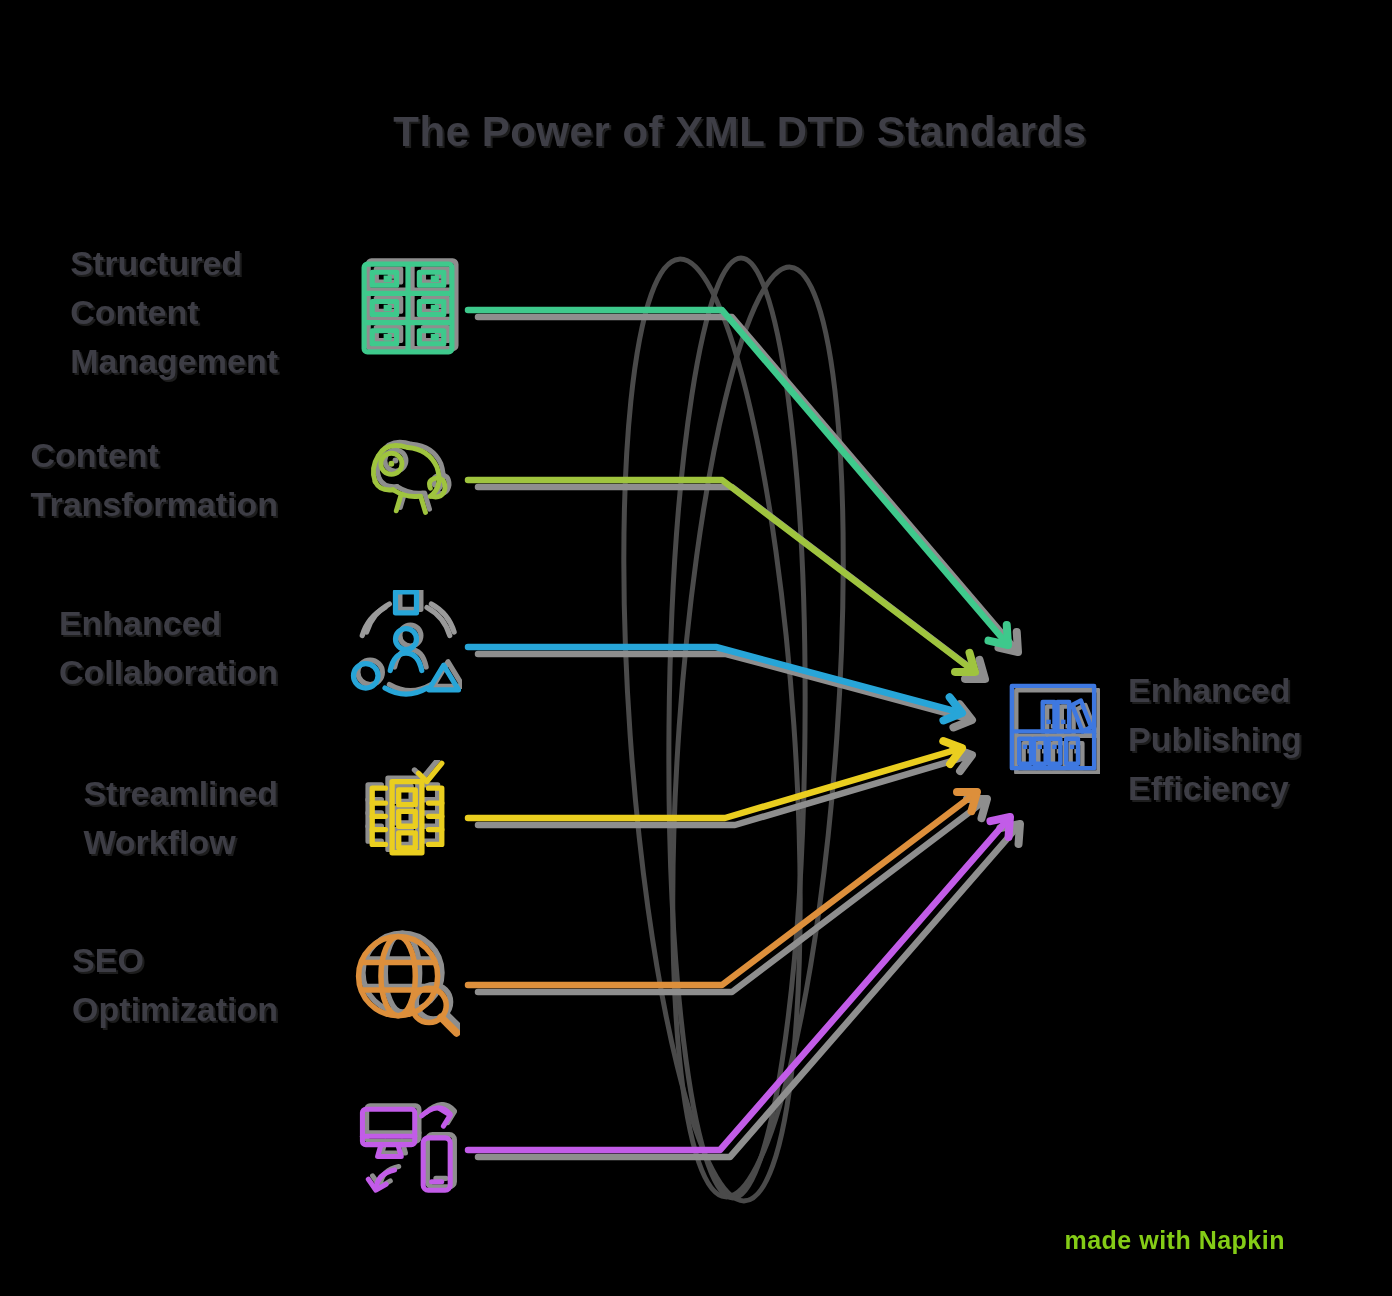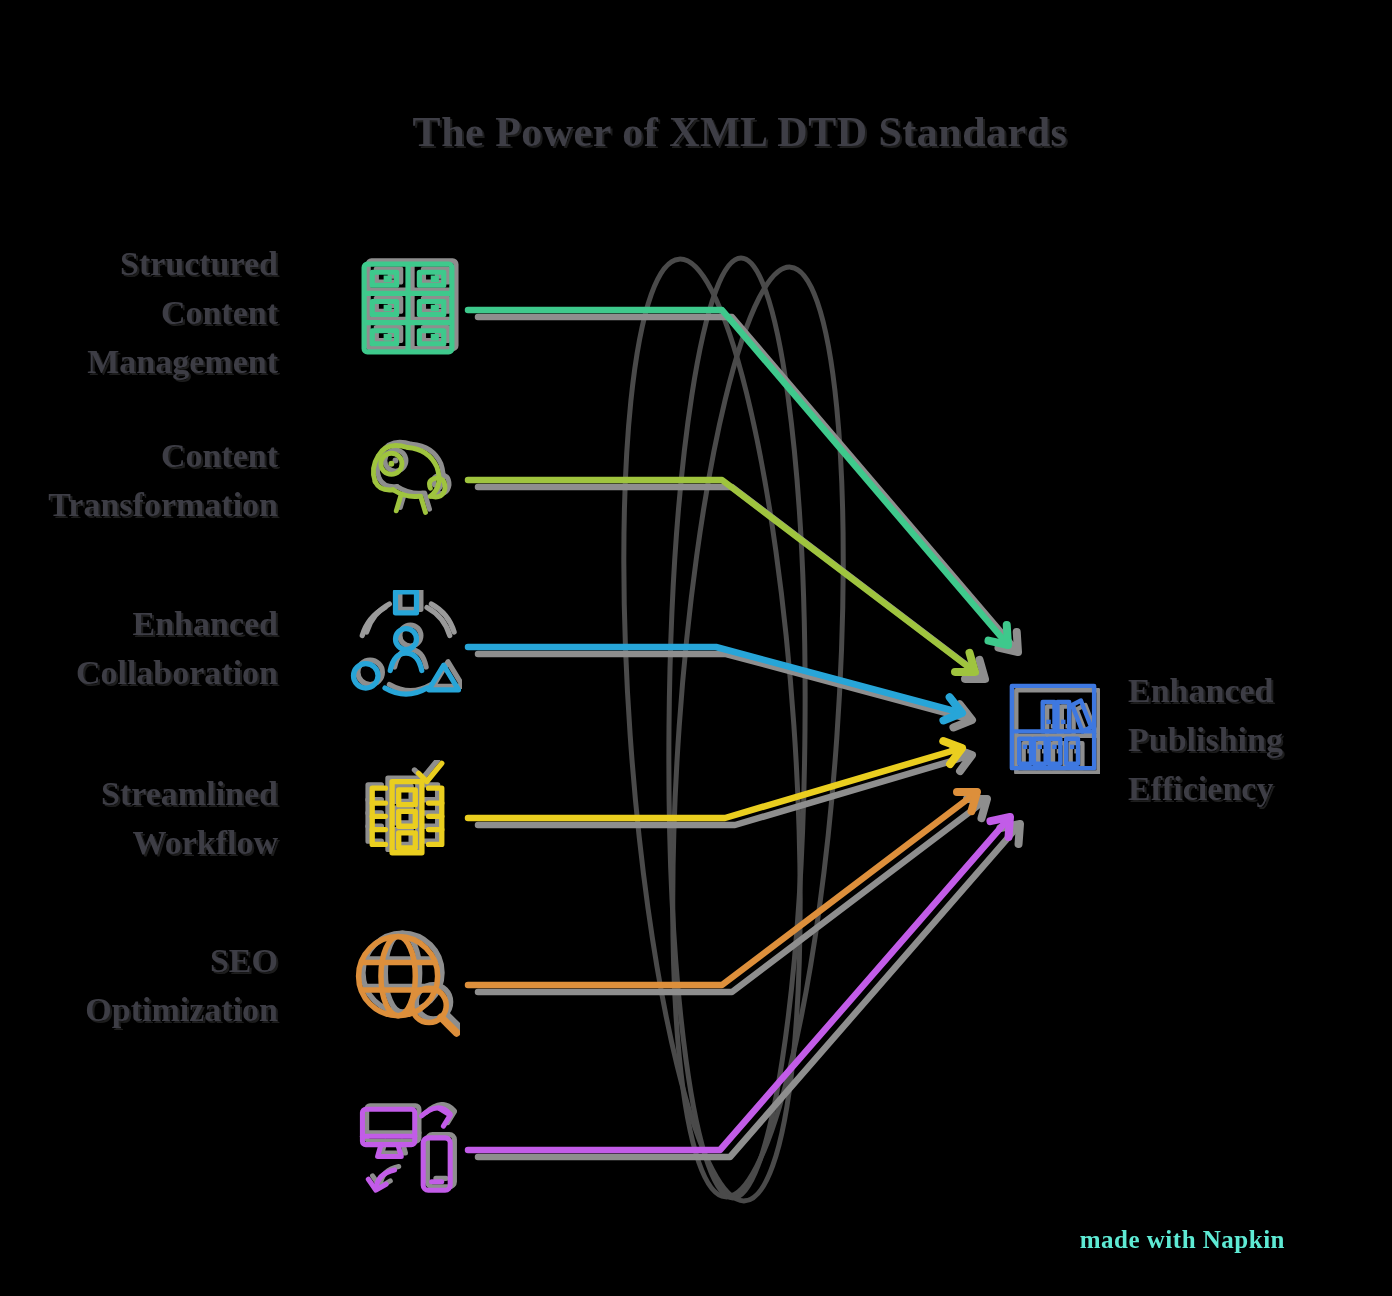--- a/index.html
+++ b/index.html
@@ -1,35 +1,35 @@
 <!DOCTYPE html>
 <html><head>
 <meta charset="utf-8">
 <style>
   html,body{margin:0;padding:0;background:#000;}
   .stage{
     position:relative;width:1332px;height:1296px;background:#000;
-    font-family:Liberation Serif, serif;overflow:hidden;
+    font-family:Liberation Sans, sans-serif;overflow:hidden;
   }
   .diagram-title{
     position:absolute;left:740px;top:108px;transform:translateX(-50%);
     font-size:42px;font-weight:bold;color:#3e3e46;white-space:nowrap;
     letter-spacing:.5px;text-shadow:2px 2px 0 rgba(130,130,130,.22);
   }
   .label{
     position:absolute;font-weight:bold;font-size:34px;line-height:49px;
     color:#3d3d45;white-space:pre-line;
     text-shadow:2px 2px 0 rgba(130,130,130,.22);
   }
-  .label.ra{text-align:right;}
+  .label.ra{}
   .icon{position:absolute;}
   .overlay{position:absolute;left:0;top:0;}
   .watermark{
     position:absolute;right:47px;top:1226px;font-size:25px;font-weight:bold;
-    color:#5eead4;letter-spacing:.5px;
+    color:#84cc16;letter-spacing:.5px;
   }
 </style>
 </head>
 <body>
 
 <div class="stage">
 
   <svg class="overlay" width="1392" height="1296" viewBox="0 0 1392 1296">
     <defs>
       <marker id="m-gray" viewBox="-24 -20 48 40" refX="0" refY="0" markerWidth="48" markerHeight="40" markerUnits="userSpaceOnUse" orient="auto">

